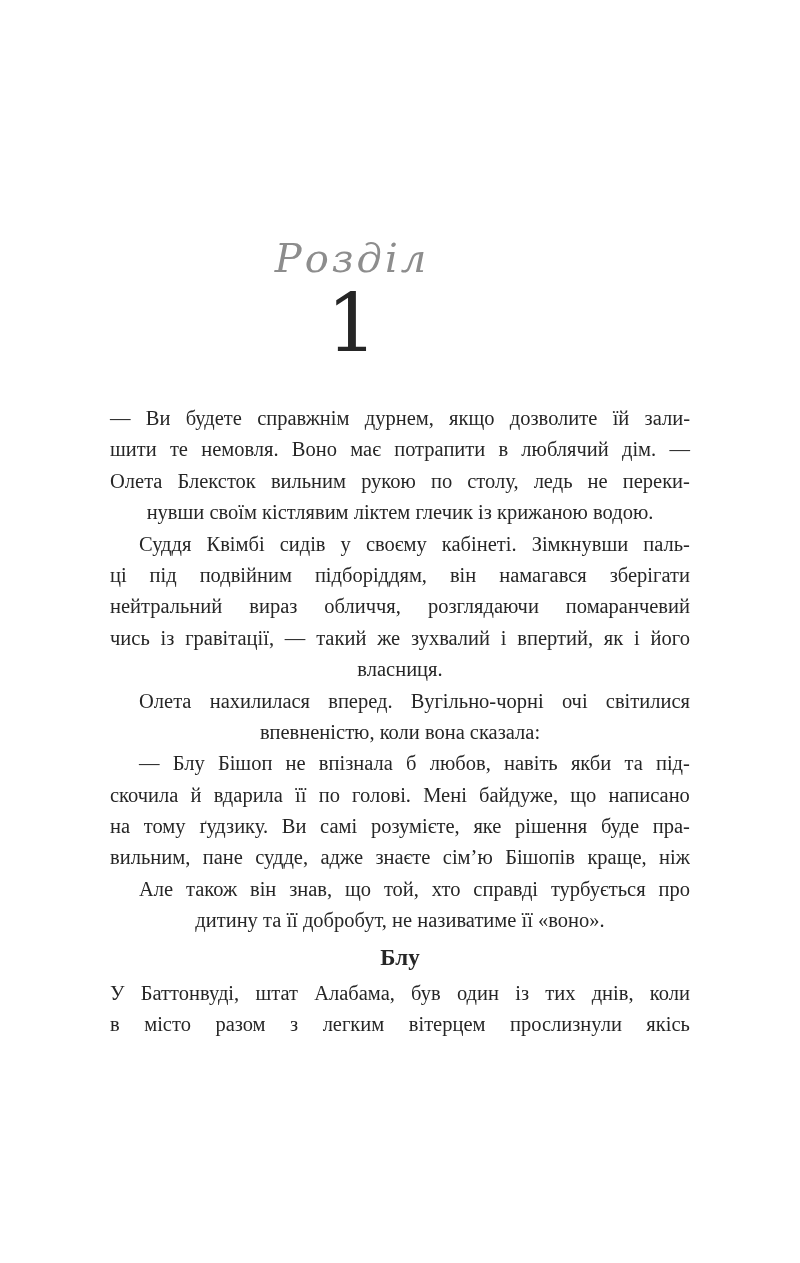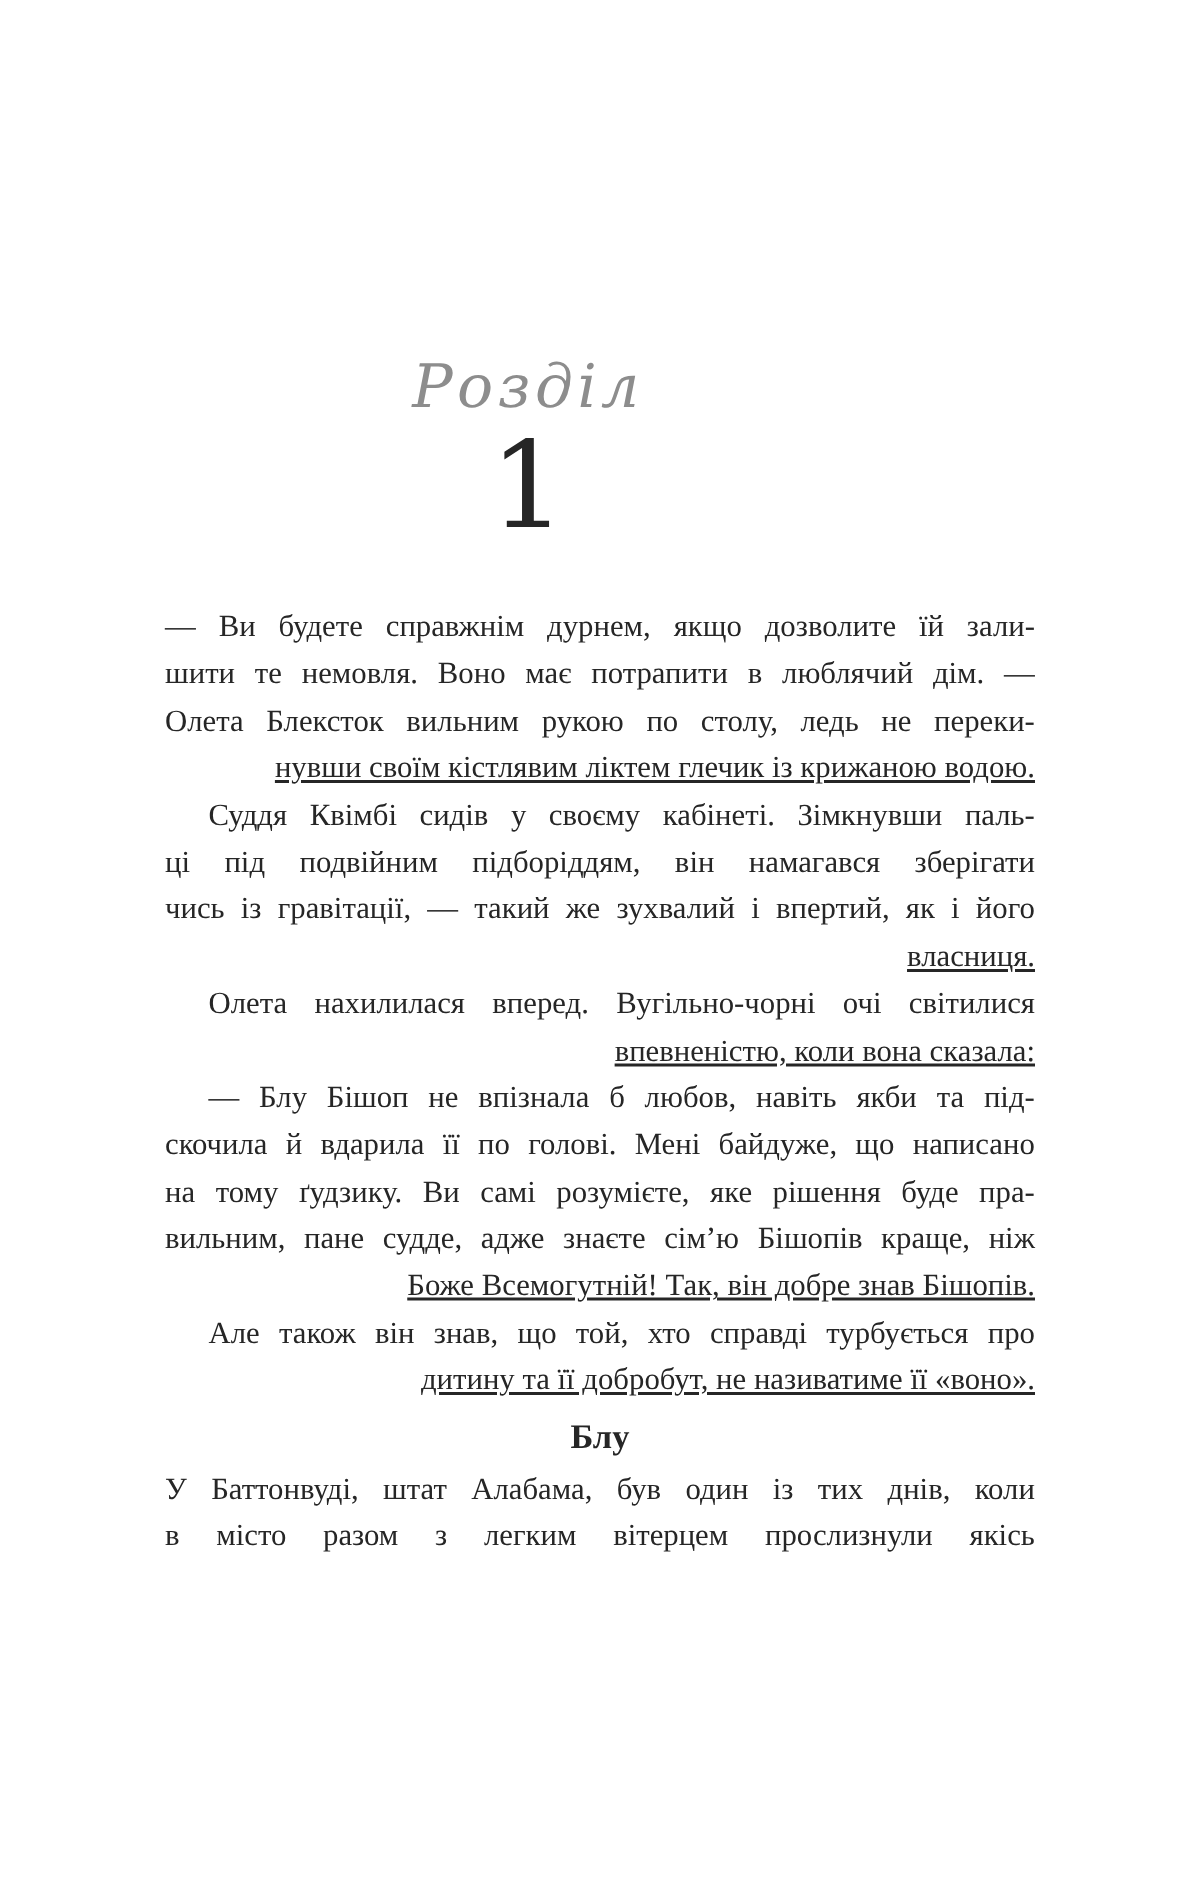--- a/index.html
+++ b/index.html
@@ -55,22 +55,21 @@
   }
   
   .line.just {
     display: flex;
     justify-content: space-between;
   }
   .line.just span { white-space: pre; }
   
   .line.last {
     white-space: nowrap;
-    text-align: right;
-    text-decoration: underline;
+    text-align: center;
   }
   .line.indent { padding-left: 29px; }
   .section-heading {
     height: 40px;
     line-height: 40px;
     margin-top: 1px;
     text-align: center;
     font-weight: bold;
     font-size: 23px;
     color: var(--text, #262626);
@@ -132,20 +131,27 @@
           <span>паль-</span>
         </div>
         <div class="line just">
           <span>ці</span>
           <span>під</span>
           <span>подвійним</span>
           <span>підборіддям,</span>
           <span>він</span>
           <span>намагався</span>
           <span>зберігати</span>
+        </div>
+        <div class="line just">
+          <span>нейтральний</span>
+          <span>вираз</span>
+          <span>обличчя,</span>
+          <span>розглядаючи</span>
+          <span>помаранчевий</span>
         </div>
         <div class="line just">
           <span>чись</span>
           <span>із</span>
           <span>гравітації,</span>
           <span>—</span>
           <span>такий</span>
           <span>же</span>
           <span>зухвалий</span>
           <span>і</span>
@@ -211,23 +217,20 @@
           <span>судде,</span>
           <span>адже</span>
           <span>знаєте</span>
           <span>сім’ю</span>
           <span>Бішопів</span>
           <span>краще,</span>
           <span>ніж</span>
         </div>
       </div>
       <div class="paragraph">
-        <div class="line last indent">Боже Всемогутній! Так, він добре знав Бішопів.</div>
-      </div>
-      <div class="paragraph">
         <div class="line just indent">
           <span>Але</span>
           <span>також</span>
           <span>він</span>
           <span>знав,</span>
           <span>що</span>
           <span>той,</span>
           <span>хто</span>
           <span>справді</span>
           <span>турбується</span>

